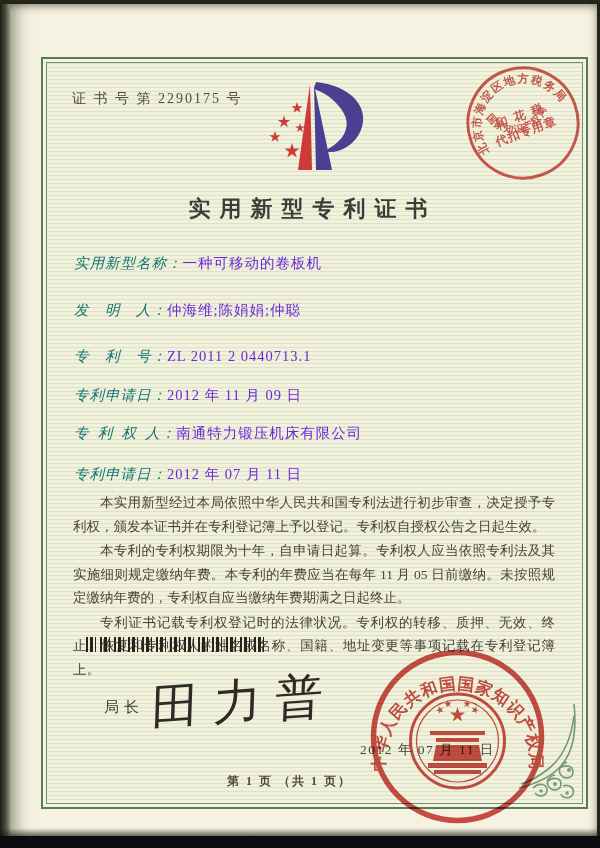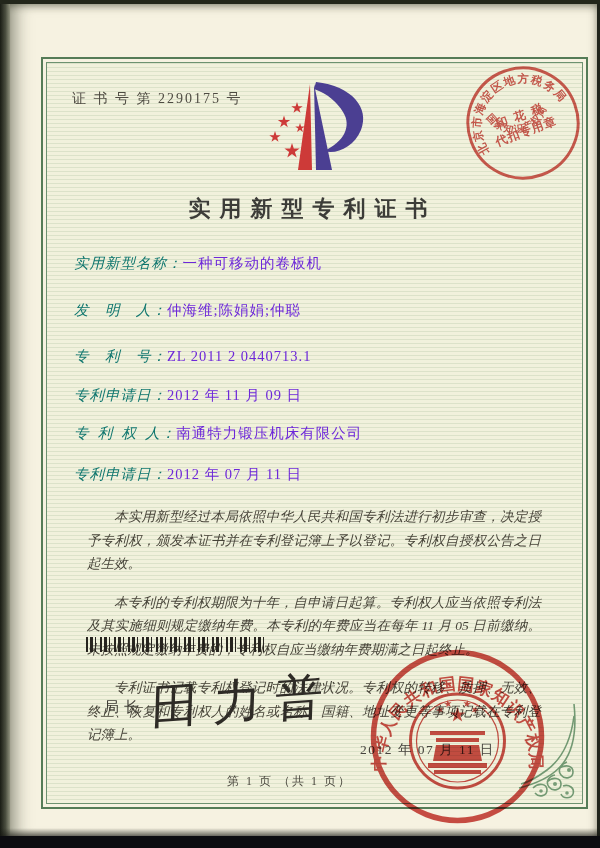--- a/index.html
+++ b/index.html
@@ -17,29 +17,29 @@
          background-image:repeating-linear-gradient(180deg, rgba(134,165,124,.20) 0 1px, rgba(0,0,0,0) 1px 4px);}
   .abs{position:absolute;}
   .cert-no{left:64px;top:86px;font-size:14px;letter-spacing:2px;color:#4e4b42;}
   .title{left:33px;top:174px;width:543px;text-align:center;font-size:22px;font-weight:bold;
          letter-spacing:9px;color:#3c3c38;margin-top:16px;}
   .field{left:66px;font-size:14.5px;color:#474439;letter-spacing:1px;white-space:nowrap;}
   .field .lab{color:#0f766e;font-style:italic;}
   .field .val{color:#6d28d9;}
   .paras{left:64px;top:486px;width:484px;font-size:13.5px;line-height:23.5px;color:#474439;
          text-align:justify;}
-  .paras p{margin:15px;text-indent:2em;font-style:italic;}
+  .paras p{margin:1px;text-indent:2em;}
   .barcode{left:78px;top:633px;width:178px;height:15px;
            background:repeating-linear-gradient(90deg,#27241f 0 2px,rgba(0,0,0,0) 2px 4px,#27241f 4px 7px,rgba(0,0,0,0) 7px 9px,#27241f 9px 10px,rgba(0,0,0,0) 10px 14px);}
   .sig-label{left:96px;top:694px;font-size:15px;letter-spacing:5px;color:#3e3b34;}
   .sig-svg{left:140px;top:652px;}
   .seal-date{left:352px;top:737px;font-size:13.5px;letter-spacing:1.5px;color:#45433d;z-index:1;}
   .seal{left:362px;top:645px;z-index:2;mix-blend-mode:multiply;opacity:.93;}
   .stamp{left:456px;top:60px;transform:rotate(-20deg);mix-blend-mode:multiply;opacity:.88;z-index:3;}
-  .footer{left:10px;top:769px;width:543px;text-align:center;font-size:12px;letter-spacing:2px;color:#4c4a40;}
+  .footer{left:10px;top:769px;width:543px;text-align:center;font-size:12px;letter-spacing:2px;color:#4c4a40;font-weight:bold;}
   .ornament{left:503px;top:698px;z-index:0;}
   .edge-bottom{position:absolute;left:0;bottom:0;width:600px;height:12px;background:#0c0c10;}
   .edge-bottom-fade{position:absolute;left:0;bottom:12px;width:600px;height:8px;
         background:linear-gradient(180deg,rgba(20,20,16,0) 0,rgba(20,20,16,.55) 100%);}
   .edge-top{position:absolute;left:0;top:0;width:600px;height:4px;background:#22261b;}
   .edge-left{position:absolute;left:0;top:0;width:10px;height:848px;
         background:linear-gradient(90deg,#191c14 0,#4a4e3f 55%,#8e907c 100%);}
   svg text{font-family:"Liberation Serif",serif;}
 </style>
 </head>

